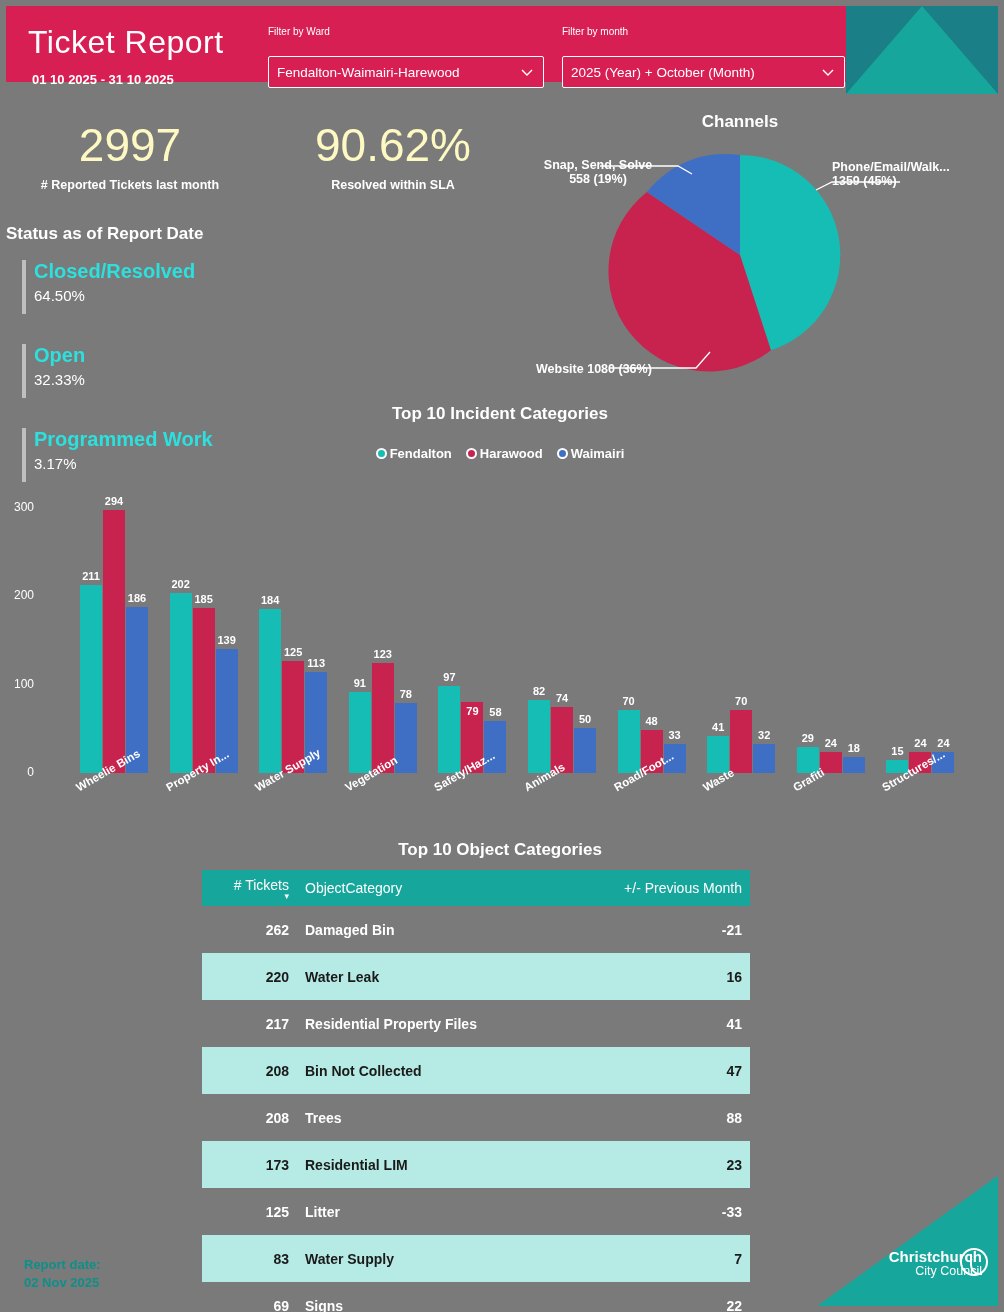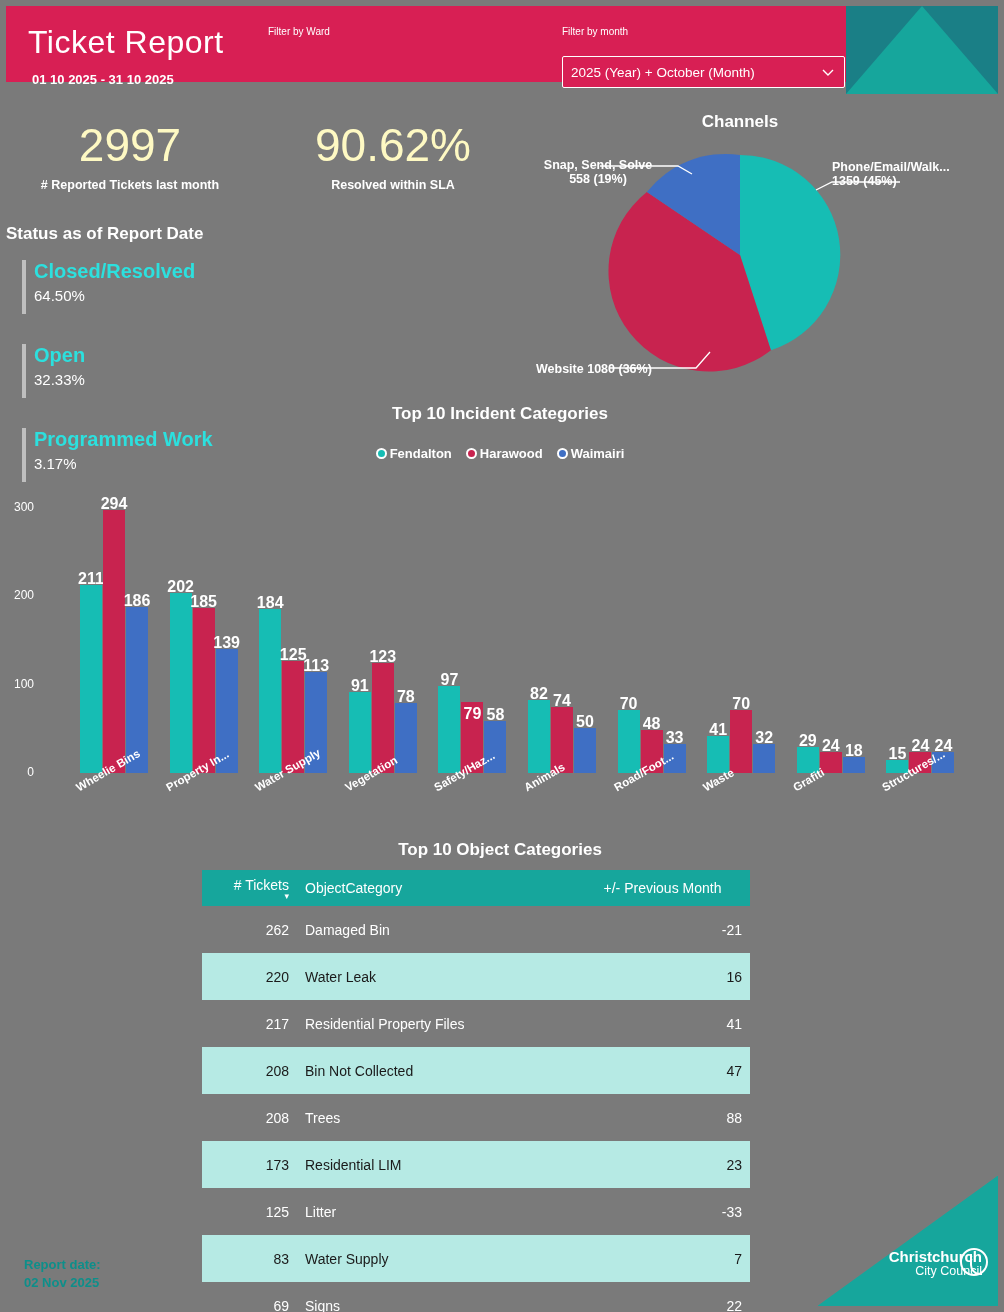--- a/index.html
+++ b/index.html
@@ -89,40 +89,40 @@
     font-size:13px; font-weight:bold; color:#ffffff;
   }
   .lg { display:flex; align-items:center; gap:3px; }
   .lg .dot {
     width:11px; height:11px; border-radius:50%; border:2px solid #ffffff;
     display:inline-block;
   }
   #barchart { position:absolute; left:0px; top:488px; width:1004px; height:350px; }
   .ytick { position:absolute; font-size:12px; color:#ffffff; text-align:right; width:34px;}
   .bar { position:absolute; bottom:0; }
-  .barval { position:absolute; font-size:16px; font-weight:bold; color:#ffffff; text-align:center; }
+  .barval { position:absolute; font-size:11px; font-weight:bold; color:#ffffff; text-align:center; }
   .xlab {
     position:absolute; font-size:11.5px; font-weight:bold; color:#ffffff;
     transform-origin:left top; transform:rotate(-30deg); white-space:nowrap;
   }
   
   #table-title {
     position:absolute; left:200px; top:840px; width:600px; text-align:center;
     font-size:17px; font-weight:bold; color:#ffffff;
   }
   #tbl {
     position:absolute; left:202px; top:870px; width:548px;
     border-collapse:collapse; font-size:14px;
   }
   #tbl th {
     background:#16a69c; color:#ffffff; font-weight:normal;
     padding:6px 8px; text-align:left; height:36px; vertical-align:middle;
   }
   #tbl th.num { text-align:right; }
-  #tbl td { padding:13px 8px; height:47px; color:#303030; }
+  #tbl td { padding:13px 8px; height:47px; color:#303030;font-weight:bold; }
   #tbl td.num { text-align:right; }
   #tbl tr.odd td { background:#7a7a7a; color:#ffffff; }
   #tbl tr.even td { background:#b6eae4; color:#1a1a1a; }
   .sortarrow { font-size:9px; display:block; line-height:7px; }
   
   #footer-tri {
     position:absolute; right:6px; bottom:6px; width:180px; height:130px;
     background:linear-gradient(to bottom right, transparent 49.6%, #16a69c 50%);
   }
   #ccc-logo {
@@ -152,20 +152,28 @@
 
 <div id="header">
   <div id="header-teal">
     <div class="tri1"></div>
       <div class="tri2"></div>
   </div>
   <div id="report-title">Ticket Report</div>
   <div id="report-range">01 10 2025 - 31 10 2025</div>
 
   <div class="filter-label" style="left:262px; top:20px;">Filter by Ward</div>
+  <div class="filter-box" style="left:262px; top:50px; width:276px;">
+    <span class="val">Fendalton-Waimairi-Harewood</span>
+    <span class="chev">
+      <svg viewBox="0 0 16 16" width="16" height="16">
+          <path d="M3 6 L8 11 L13 6" fill="none" stroke="#ffffff" stroke-width="1.4"></path>
+        </svg>
+    </span>
+  </div>
 
   <div class="filter-label" style="left:556px; top:20px;">Filter by month</div>
   <div class="filter-box" style="left:556px; top:50px; width:283px;">
     <span class="val">2025 (Year) + October (Month)</span>
     <span class="chev">
       <svg viewBox="0 0 16 16" width="16" height="16">
           <path d="M3 6 L8 11 L13 6" fill="none" stroke="#ffffff" stroke-width="1.4"></path>
         </svg>
     </span>
   </div>
@@ -320,21 +328,21 @@
 
 <div id="table-title">Top 10 Object Categories</div>
 <table id="tbl">
   <thead>
     <tr>
       <th class="num" style="width:95px;">
         <span># Tickets</span>
         <span class="sortarrow">▾</span>
       </th>
       <th style="width:278px;"><span>ObjectCategory</span></th>
-      <th class="num" style="width:175px;text-align:center;"><span>+/- Previous Month</span></th>
+      <th class="num" style="width:175px;"><span>+/- Previous Month</span></th>
     </tr>
   </thead>
   <tbody id="tbl-body">
       <tr class="odd">
         <td class="num">262</td>
         <td>Damaged Bin</td>
         <td class="num">-21</td>
       </tr>
       <tr class="even">
         <td class="num">220</td>

